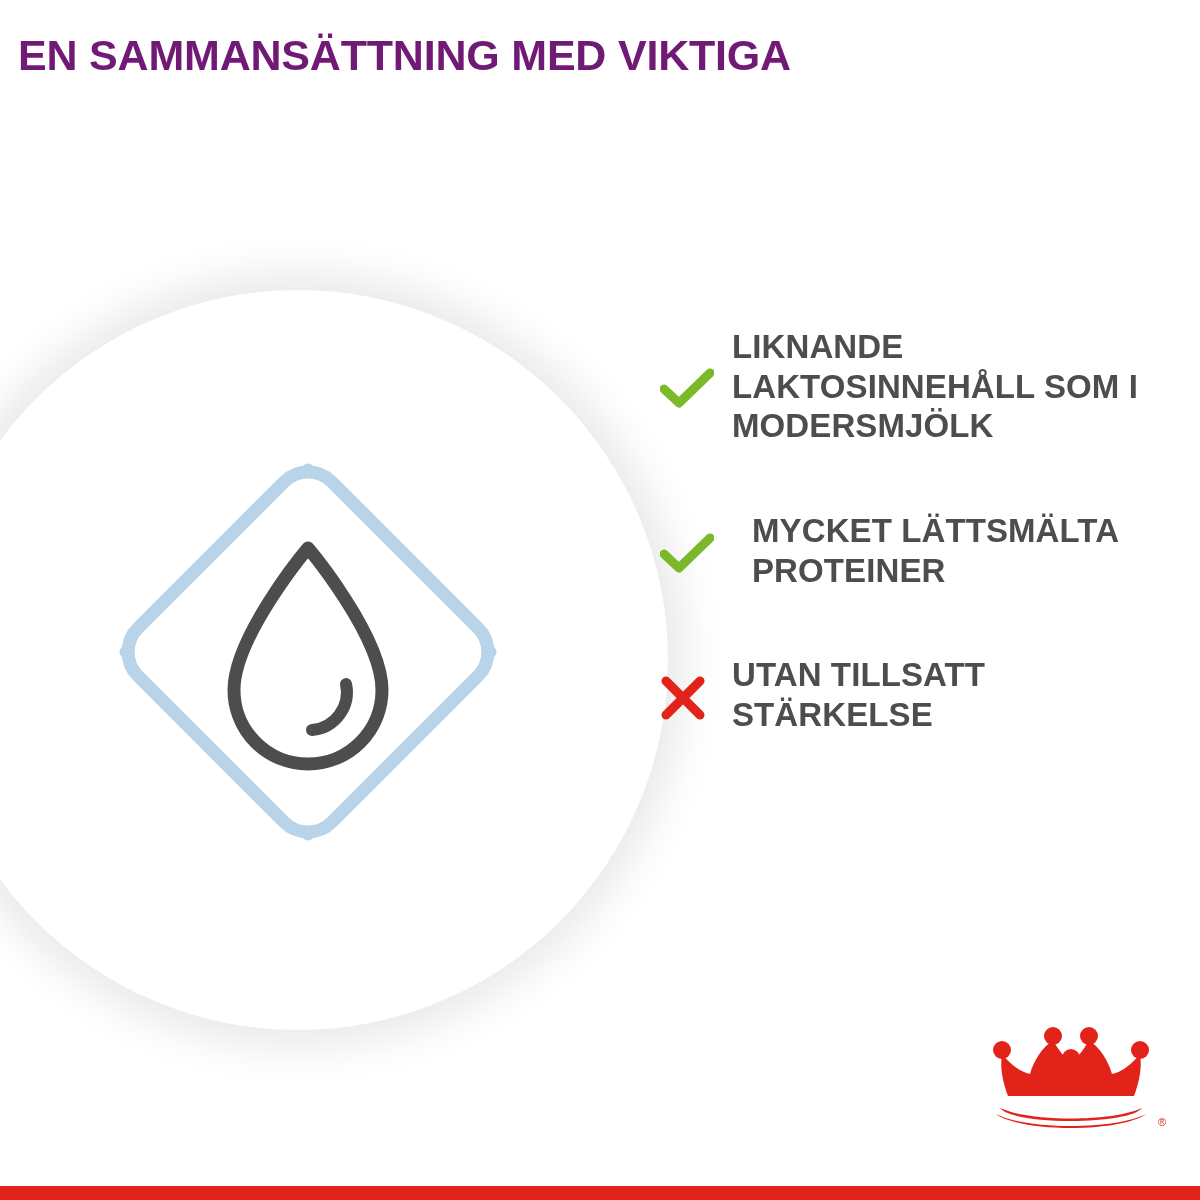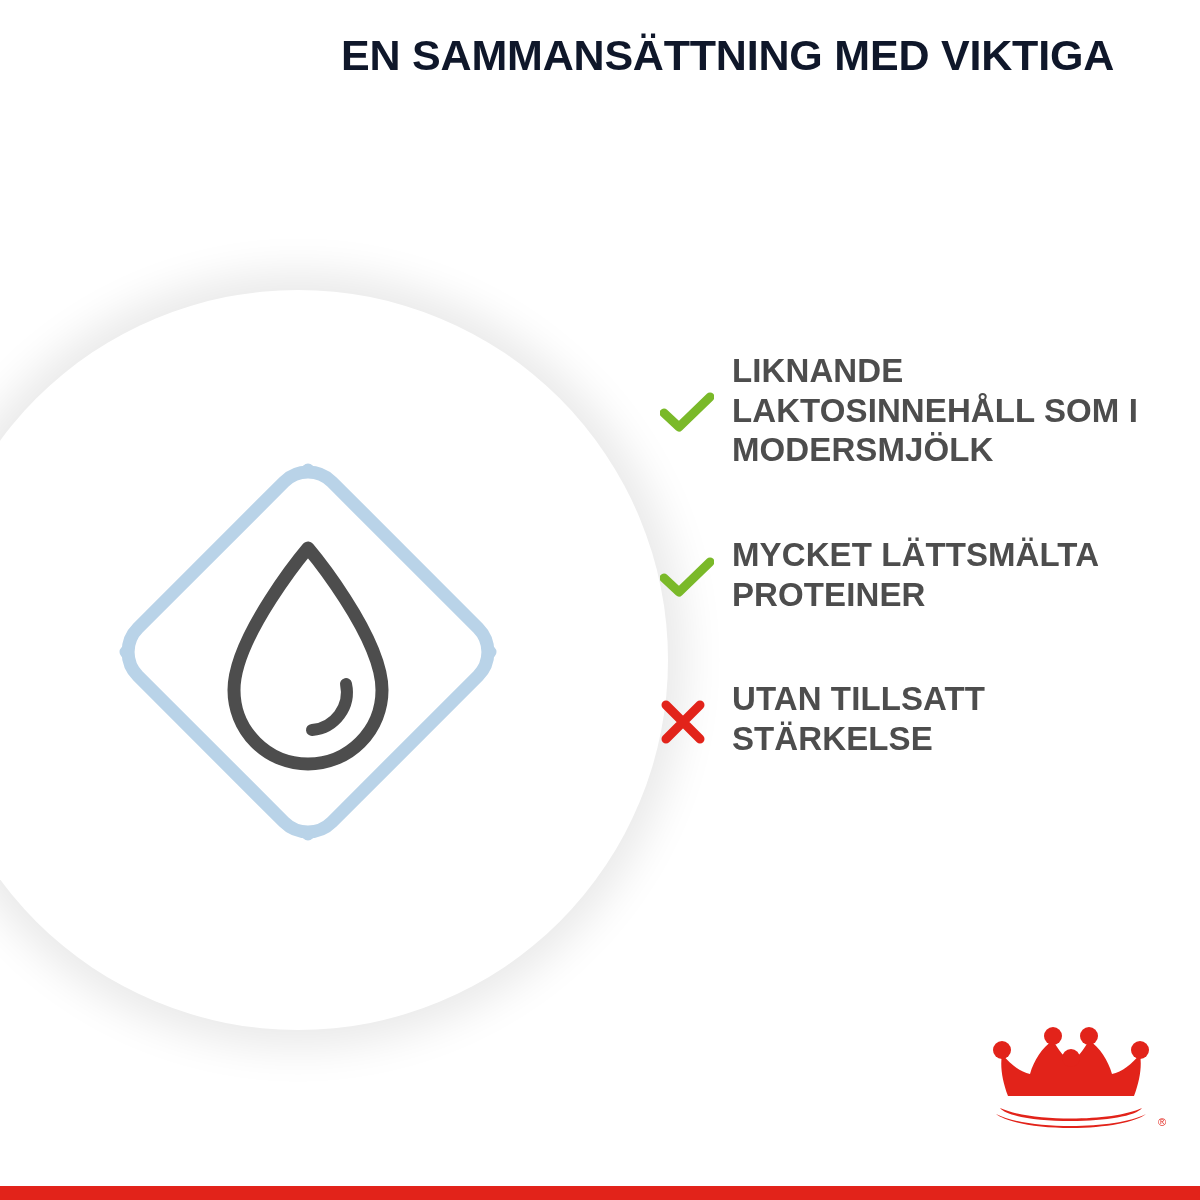--- a/index.html
+++ b/index.html
@@ -17,22 +17,22 @@
     background: #ffffff;
     overflow: hidden;
   }
 
   
   .headline {
     position: absolute;
     top: 30px;
     left: 0;
     width: 1132px;
-    text-align: right;
-    color: #0f172a;
+    text-align: left;
+    color: #701a75;
     font-weight: 700;
     font-size: 43px;
     line-height: 1.17;
     letter-spacing: -0.2px;
     text-transform: uppercase;
     padding: 0 18px;
   }
   .headline .line { display: block; white-space: nowrap; }
 
   
@@ -54,21 +54,21 @@
     top: 452px;
     width: 400px;
     height: 400px;
   }
   .icon-wrap svg { display: block; width: 400px; height: 400px; }
 
   
   .bullets {
     position: absolute;
     left: 660px;
-    top: 350px;
+    top: 326px;
     width: 512px;
   }
   .bullet {
     position: relative;
     display: flex;
     align-items: flex-start;
     margin-bottom: 46px;
     min-height: 60px;
   }
   .bullet .mark {
@@ -85,21 +85,21 @@
     font-weight: 700;
     font-size: 33px;
     line-height: 1.2;
     letter-spacing: 0.1px;
     text-transform: uppercase;
     padding-top: 1px;
   }
   .bullet.b1 { margin-bottom: 60px; }
   .bullet.b1 .mark { align-items: center; height: 124px; }
   .bullet.b2 { margin-bottom: 62px; }
-  .bullet.b3 { margin-bottom: 58px; }
+  .bullet.b3 { margin-bottom: 58px; gap: 20px; }
   .bullet.b3 .mark { align-items: center; height: 86px; }
   .bullet.b4 .mark { align-items: center; height: 86px; }
 
   
   .logo {
     position: absolute;
     right: 44px;
     bottom: 68px;
     width: 170px;
     height: 110px;

